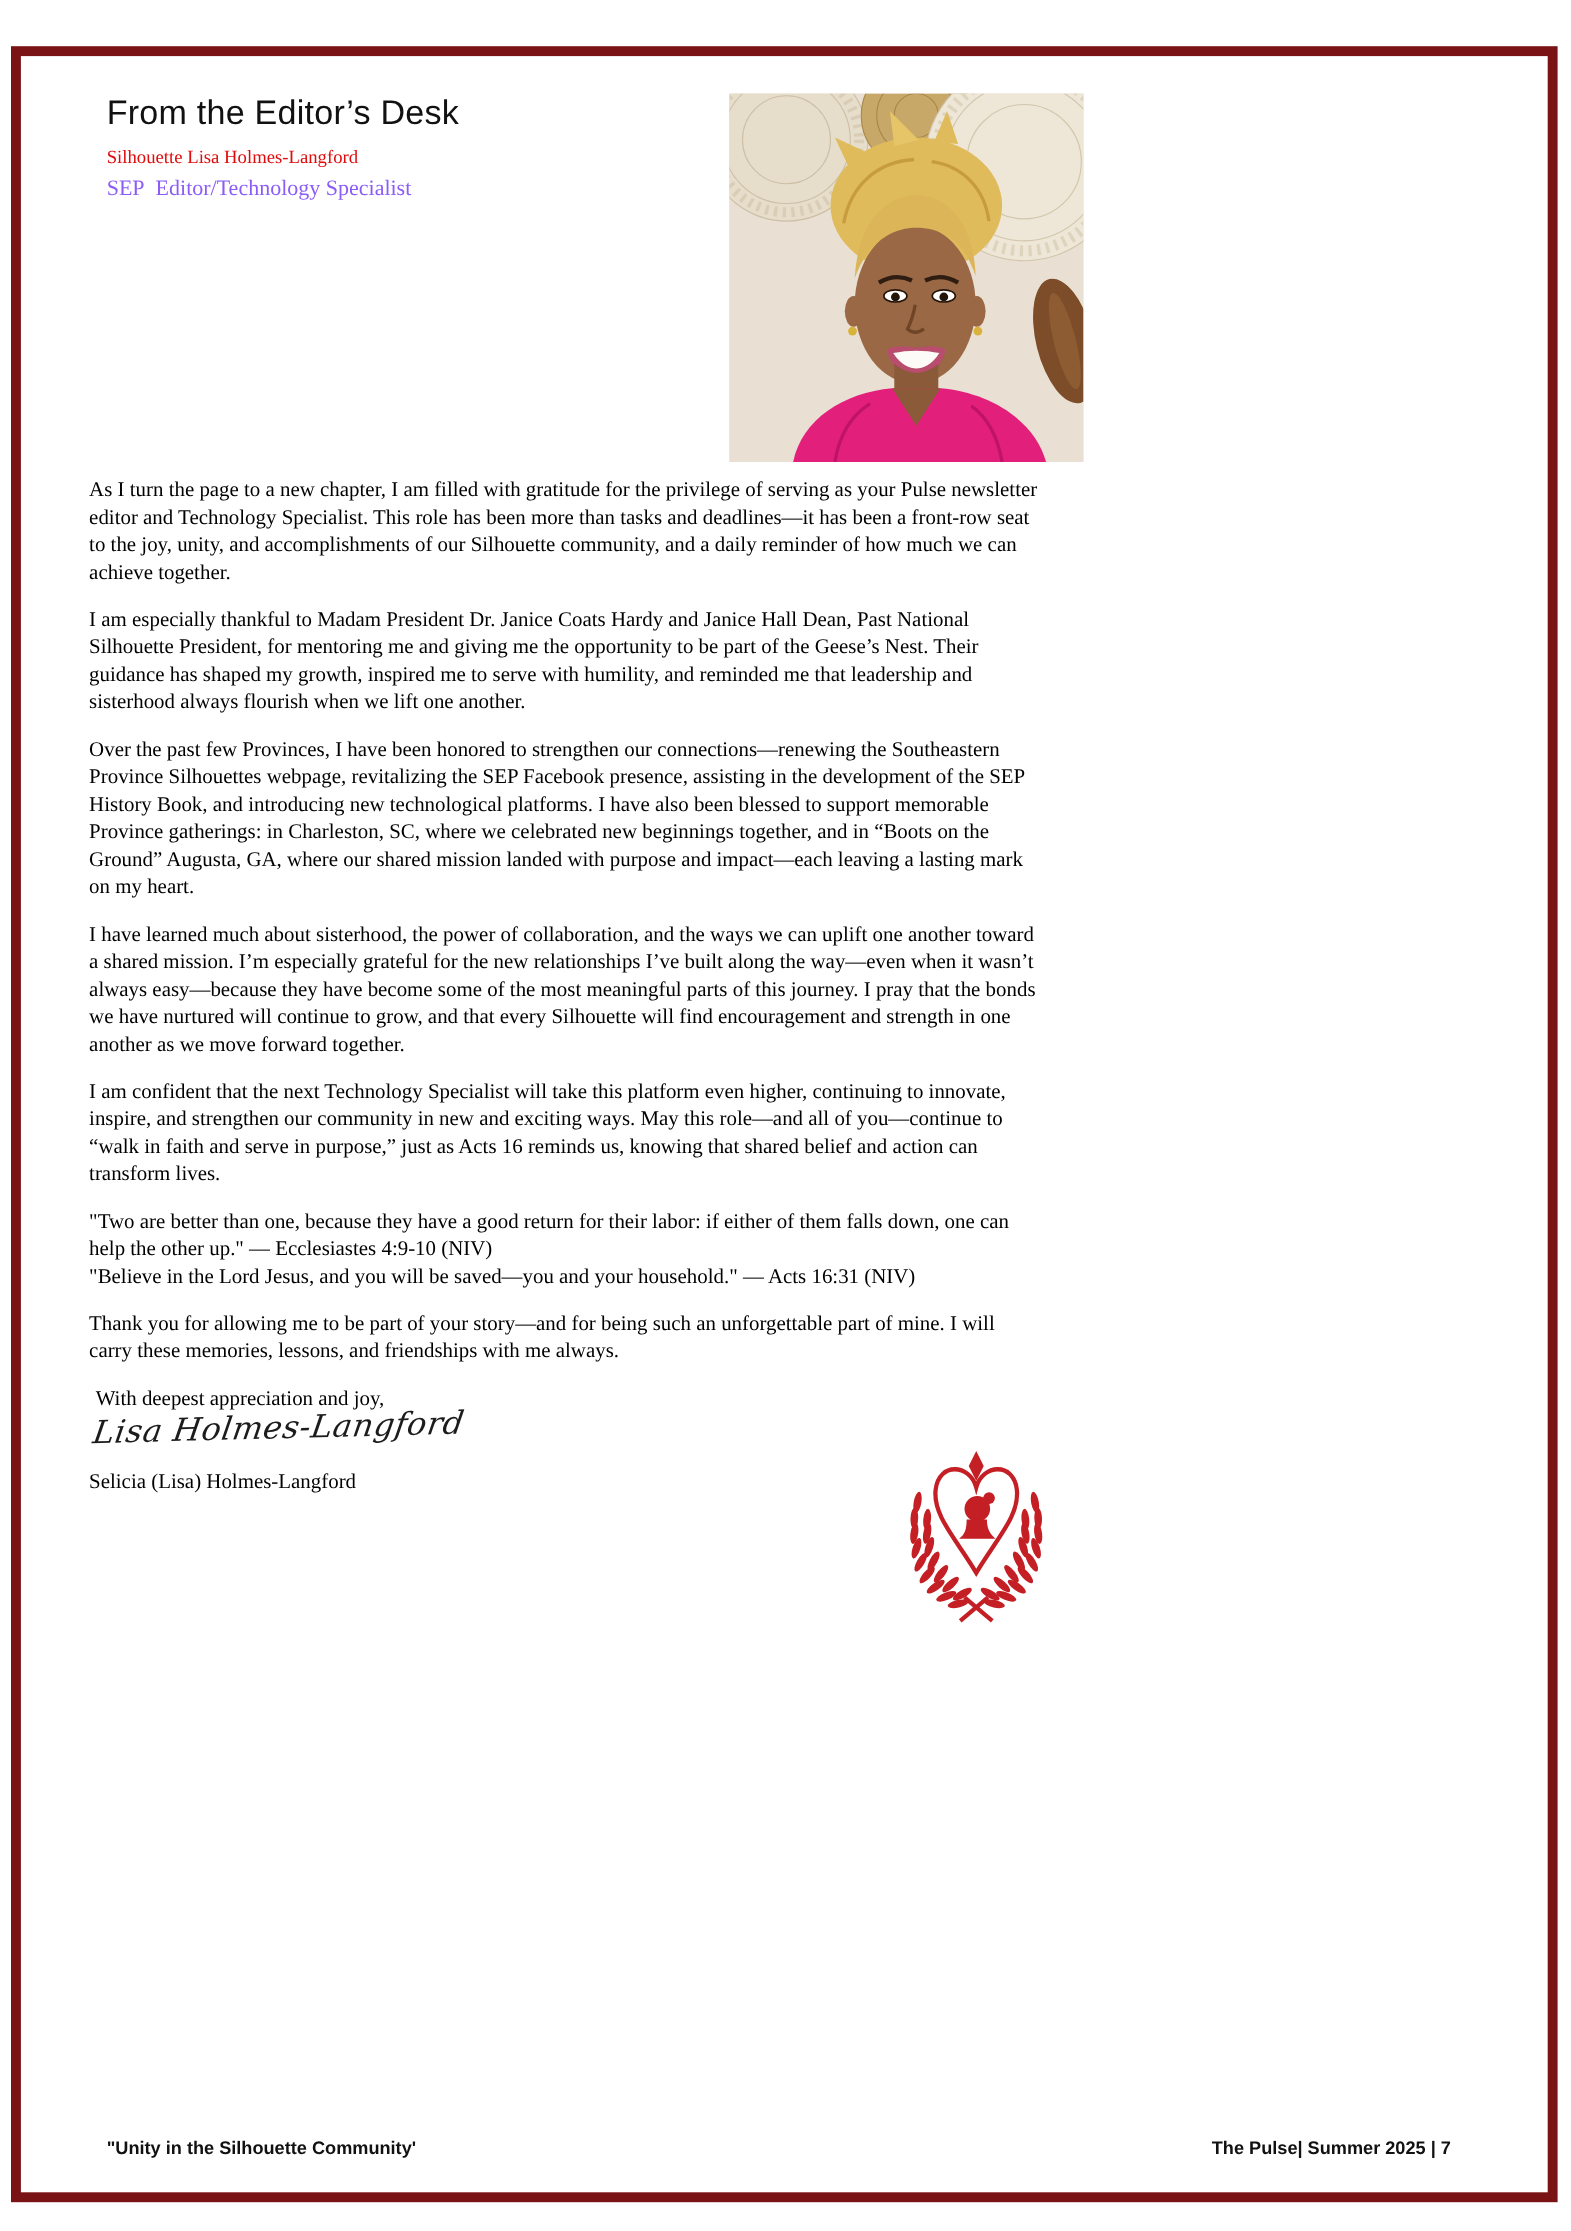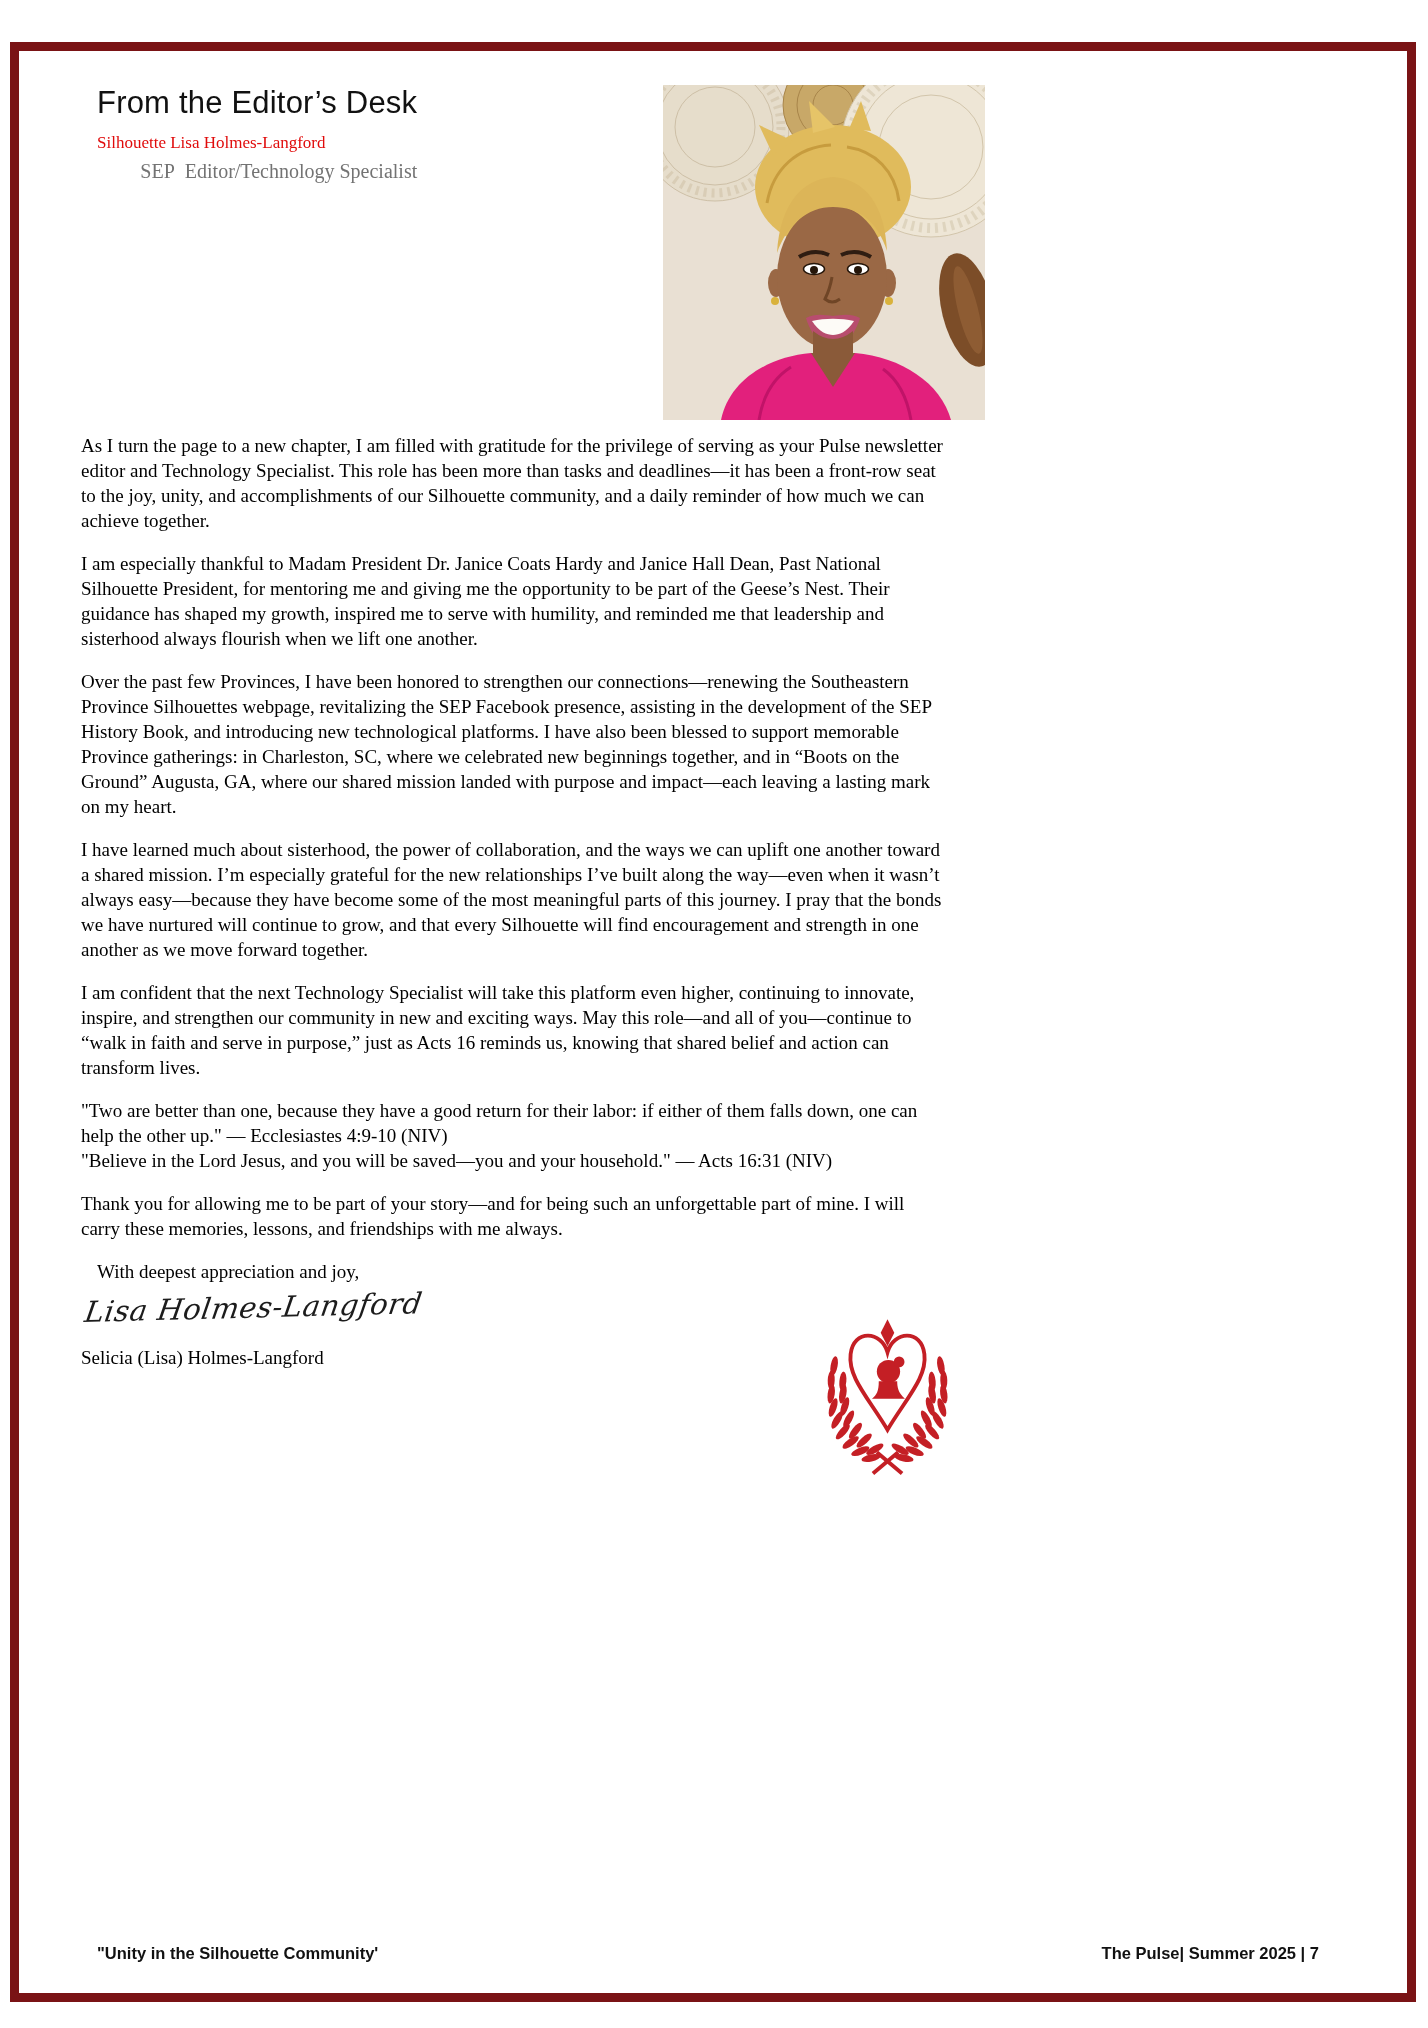--- a/index.html
+++ b/index.html
@@ -11,31 +11,31 @@
   .frame {
     position:absolute; left:10px; top:42px; right:12px; bottom:26px;
     border:9px solid var(--frame, #7a1315);
   }
   .header-block { position:absolute; left:78px; top:34px; }
   .page-title {
     font-family:"Liberation Sans", sans-serif; font-size:31px; font-weight:400;
     color:#111; margin:0 0 12px 0; letter-spacing:0.2px;
   }
   .author { font-size:17px; color:var(--heading_red, #e00b0b); margin:0 0 7px 0; }
-  .role { font-size:20px; color:#737373; margin:0;text-align:right; }
+  .role { font-size:20px; color:#8b5cf6; margin:0; }
   .photo {
     position:absolute; left:644px; top:34px; width:322px; height:335px;
     overflow:hidden; background:#e9e0d3;
   }
   .body-col {
     position:absolute; left:62px; top:382px; width:862px;
     font-size:19px; line-height:25px; color:#000;
   }
   .para { margin:0 0 18px 0; white-space:pre-line; }
-  .salutation { margin:16px; white-space:pre-line; }
+  .salutation { margin:6px; white-space:pre-line; }
   .signature {
     font-family:"DejaVu Serif", serif; font-style:italic; font-size:29px;
     transform:skewX(-10deg) rotate(-1.5deg); transform-origin:left bottom;
     margin:4px 0 0 2px; letter-spacing:0.5px; color:#1c1c1c; width:max-content;
   }
   .closing-block { margin-top:20px; }
   .closing-line { margin:0; line-height:26px; }
   .logo {
     position:absolute; left:786px; top:1250px; width:165px; height:180px;
     color:var(--logo_red, #c41f25);

